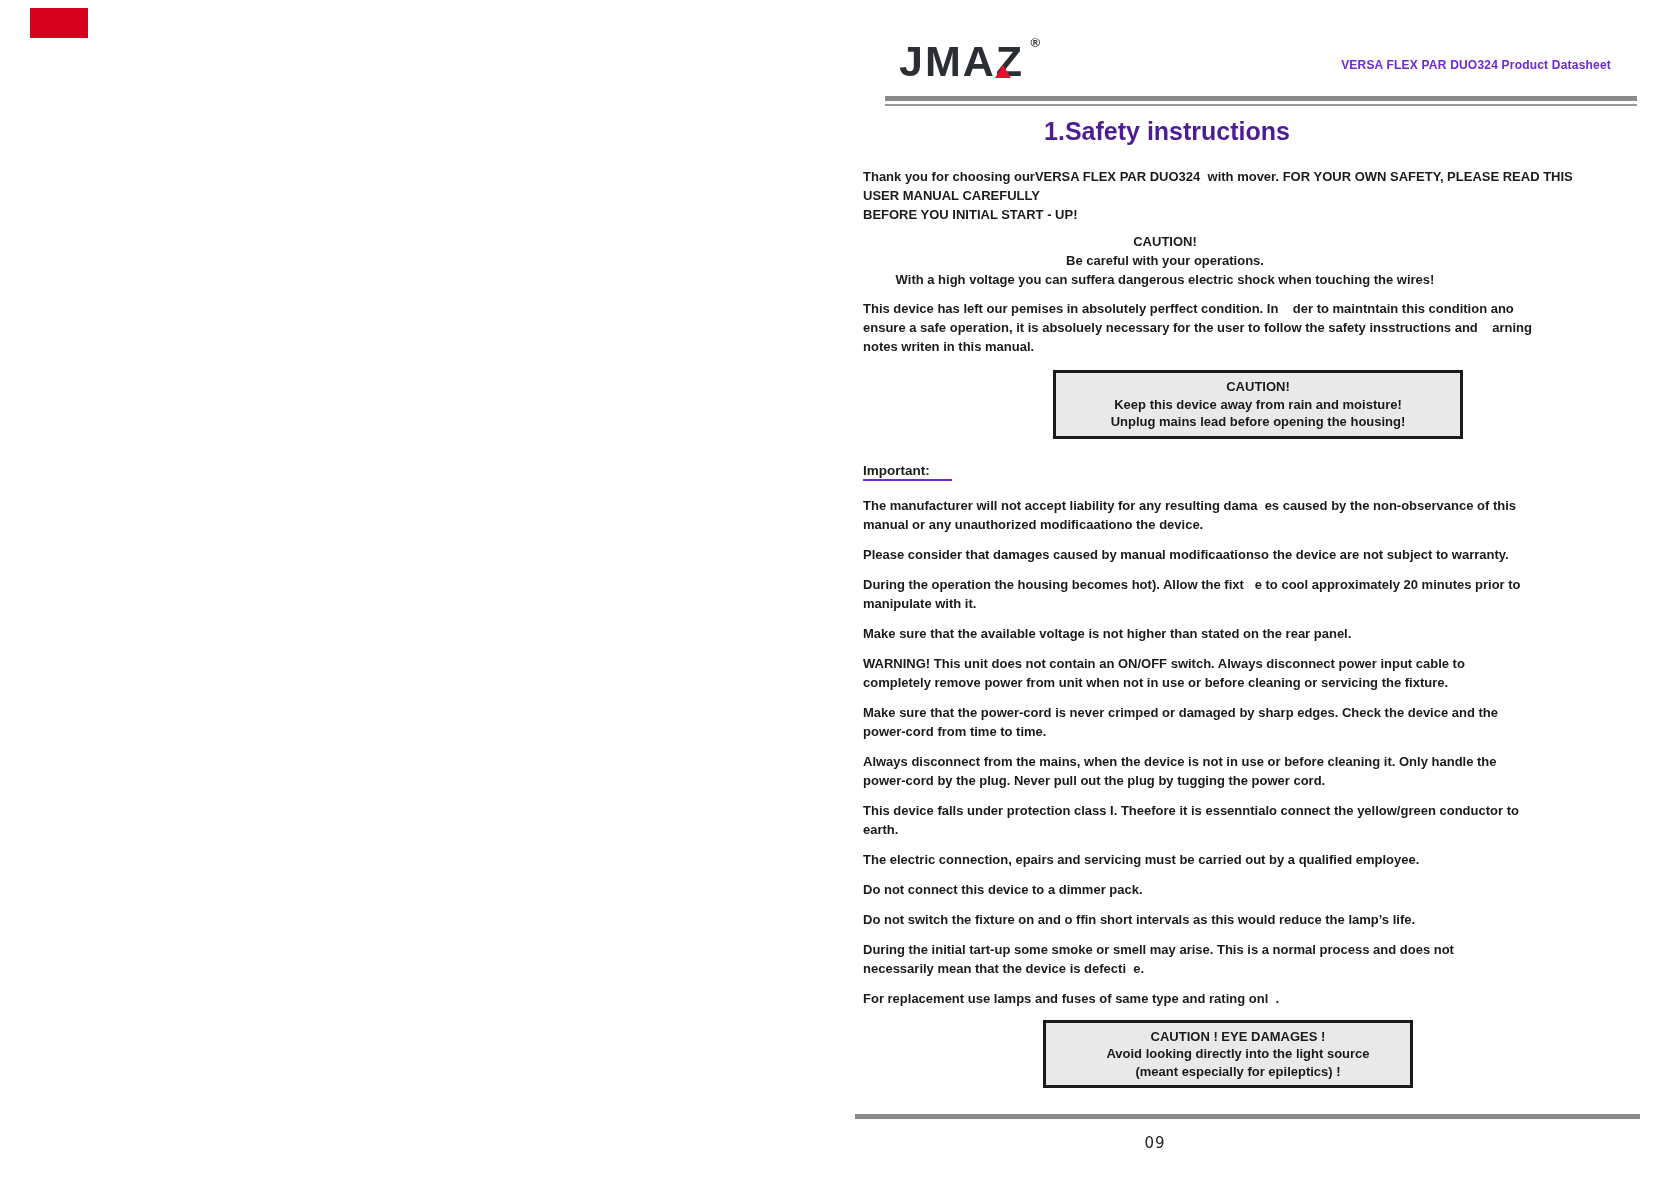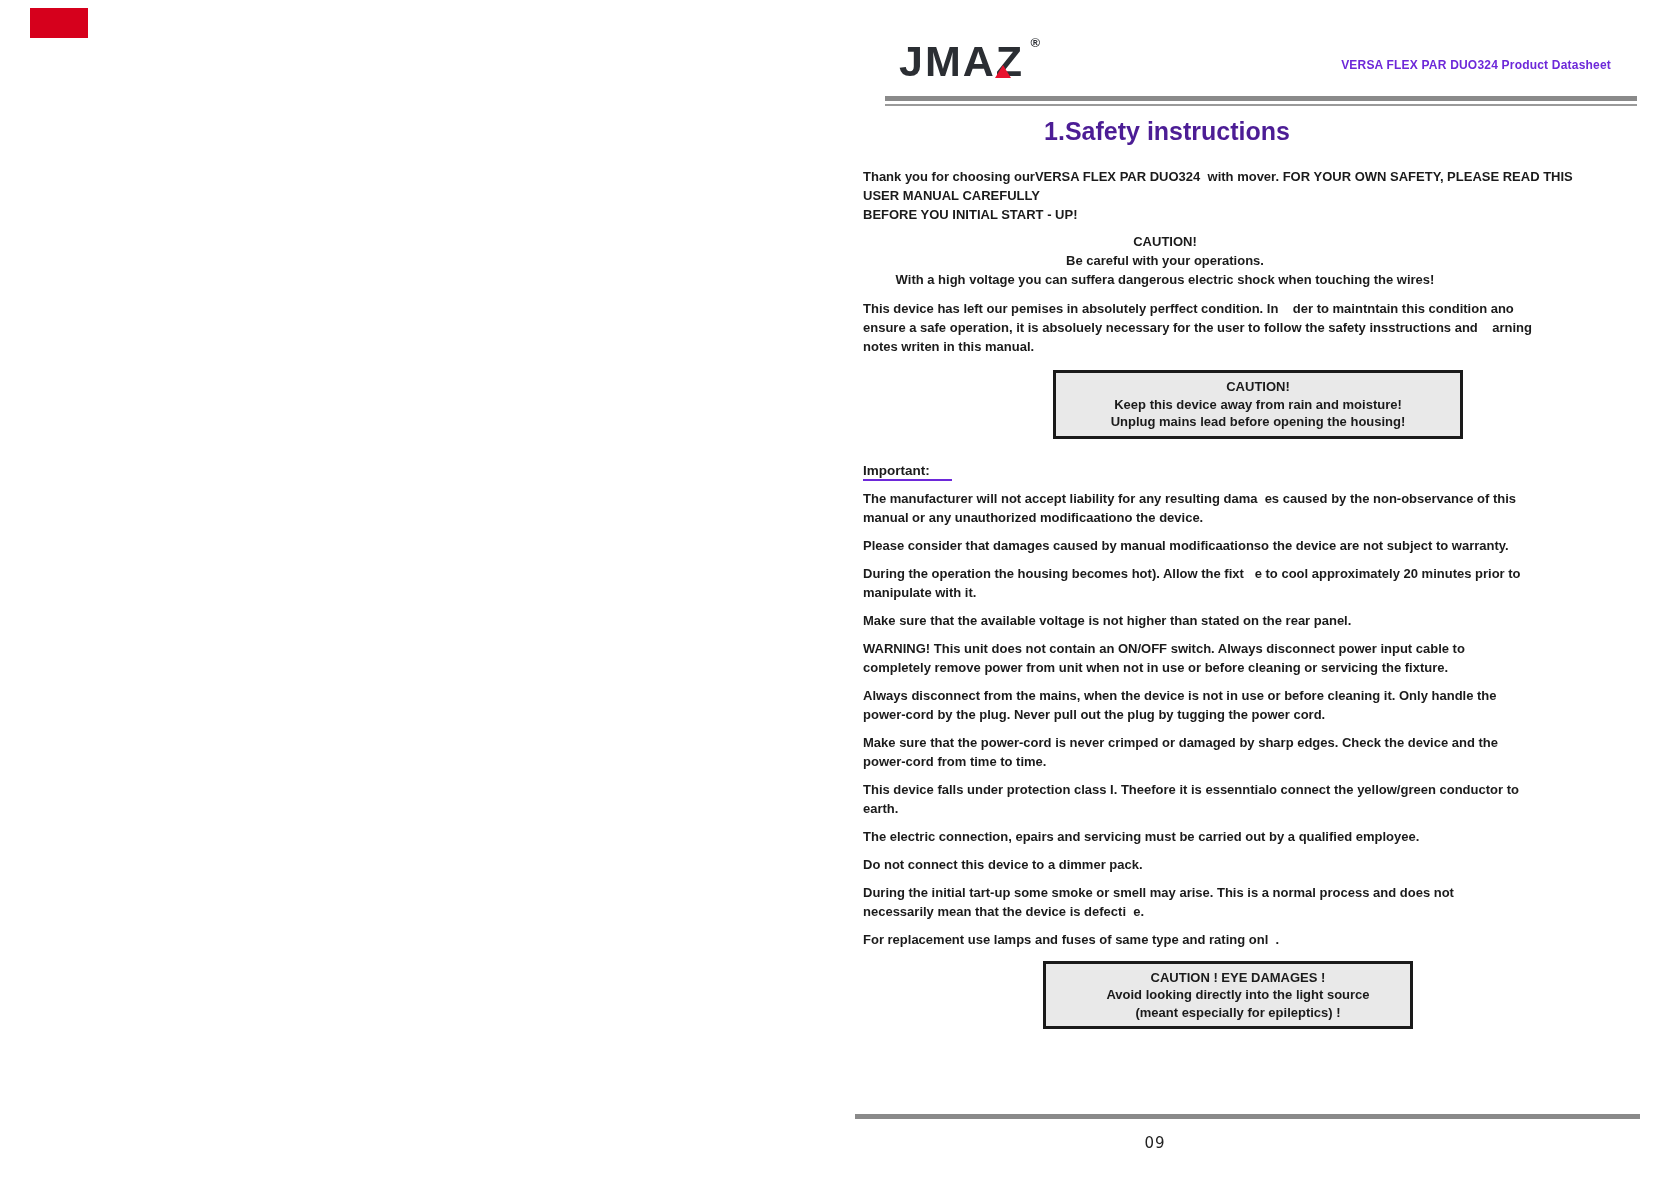--- a/index.html
+++ b/index.html
@@ -74,21 +74,21 @@
   .box1 { margin-left: 198px; width: 410px; margin-top: 14px; }
   .box2 { margin-left: 188px; width: 370px; margin-top: 12px; padding-left: 24px; }
 
   .important {
     display: inline-block;
     margin: 24px 0 4px 8px;
     font-size: 13.5px; font-weight: 700;
     border-bottom: 2px solid #6d28d9;
     padding-right: 22px; padding-bottom: 1px;
   }
-  .para { margin: 4px 0 9px 0; }
+  .para { margin: 11px 0 9px 0; }
 
   
   .footer { position: absolute; left: 855px; top: 1114px; width: 792px; }
   .footer-rule { width: 785px; height: 5px; background: #8a8a8a; }
   .page-number {
     width: 600px; text-align: center; margin-top: 15px;
     font-family: "DejaVu Sans", sans-serif;
     font-size: 15px; color: #222; letter-spacing: 1px;
   }
 </style>
@@ -136,28 +136,29 @@
 
     <div class="body-text">
       <p class="para prewrap">The manufacturer will not accept liability for any resulting dama  es caused by the non-observance of this
 manual or any unauthorized modificaationo the device.</p>
       <p class="para prewrap">Please consider that damages caused by manual modificaationso the device are not subject to warranty.</p>
       <p class="para prewrap">During the operation the housing becomes hot). Allow the fixt   e to cool approximately 20 minutes prior to
 manipulate with it.</p>
       <p class="para prewrap">Make sure that the available voltage is not higher than stated on the rear panel.</p>
       <p class="para prewrap">WARNING! This unit does not contain an ON/OFF switch. Always disconnect power input cable to
 completely remove power from unit when not in use or before cleaning or servicing the fixture.</p>
+      <p class="para prewrap">Make sure that the power-cord is never crimped or damaged by sharp edges. Check the device and the
+power-cord from time to time.</p>
       <p class="para prewrap">Always disconnect from the mains, when the device is not in use or before cleaning it. Only handle the
 power-cord by the plug. Never pull out the plug by tugging the power cord.</p>
-      <p class="para prewrap">Make sure that the power-cord is never crimped or damaged by sharp edges. Check the device and the
-power-cord from time to time.</p>
       <p class="para prewrap">This device falls under protection class I. Theefore it is essenntialo connect the yellow/green conductor to
 earth.</p>
       <p class="para prewrap">The electric connection, epairs and servicing must be carried out by a qualified employee.</p>
       <p class="para prewrap">Do not connect this device to a dimmer pack.</p>
+      <p class="para prewrap">Do not switch the fixture on and o ffin short intervals as this would reduce the lamp’s life.</p>
       <p class="para prewrap">During the initial tart-up some smoke or smell may arise. This is a normal process and does not
 necessarily mean that the device is defecti  e.</p>
       <p class="para prewrap">For replacement use lamps and fuses of same type and rating onl  .</p>
     </div>
 
     <div class="caution-box box2 prewrap">CAUTION ! EYE DAMAGES !
 Avoid looking directly into the light source
 (meant especially for epileptics) !</div>
 
   </div>

